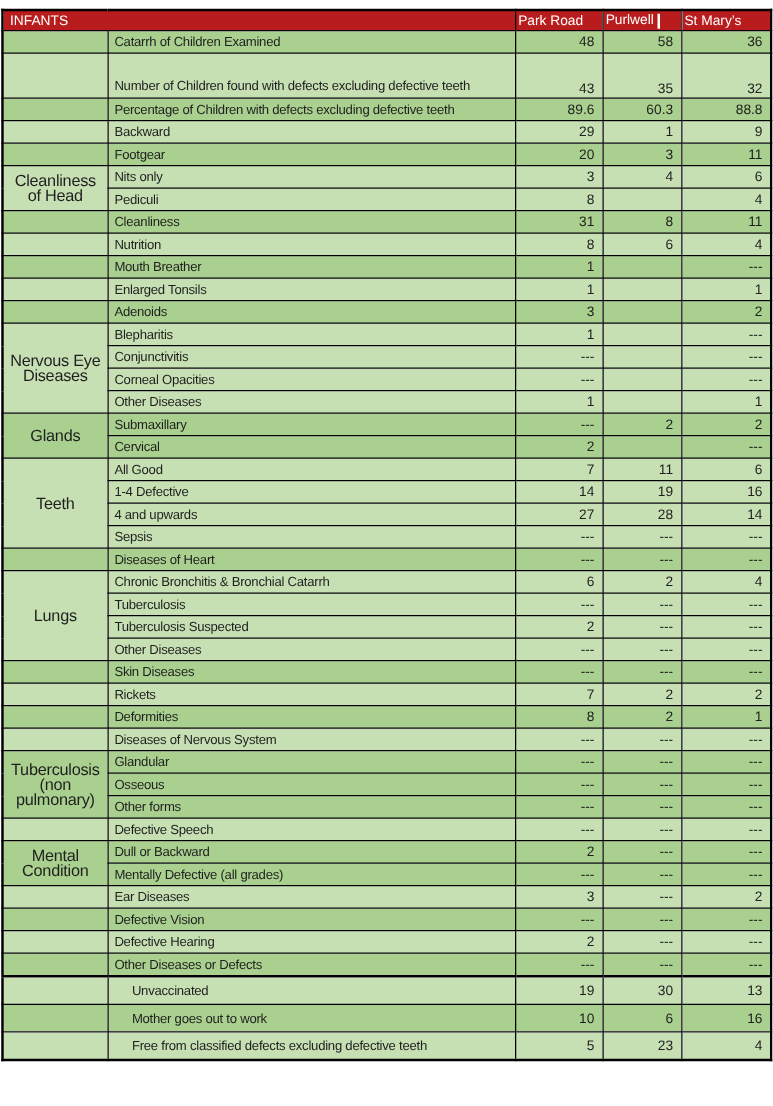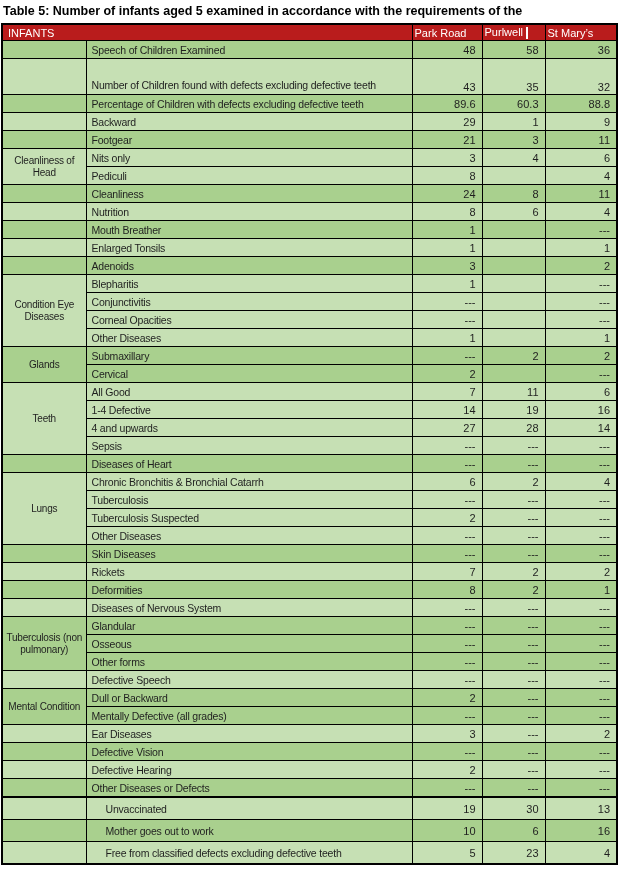--- a/index.html
+++ b/index.html
@@ -23,41 +23,40 @@
     padding:1px 5px;height:15px;
     overflow:hidden;white-space:nowrap;
     box-sizing:content-box;
   }
   thead th{
     background:#b91c1c;color:#ffffff;font-weight:normal;height:13px;
   }
   th.corner{text-align:left;}
   th.colhead{text-align:left;padding:1px 2px;}
   td.cat{
-    text-align:center;font-size:10px;letter-spacing:-0.2px;
+    text-align:center;font-size:13px;letter-spacing:-0.2px;
     white-space:normal;line-height:12px;padding:1px 2px;
   }
   td.lbl{font-size:10.5px;letter-spacing:-0.2px;}
   td.num{text-align:right;padding-right:6px;}
   .dark{background:#A9D08E;}
   .light{background:#C6E0B4;}
   tr.twolines td{height:33px;vertical-align:bottom;}
   tr.twolines td.lbl{white-space:normal;line-height:15px;}
   tr.tall td{height:19px;padding-left:19px;}
   tr.thick-top td{border-top:2px solid #000;}
   .caret{
     display:inline-block;width:2px;height:12px;background:#ffffff;
     margin-left:3px;vertical-align:middle;
   }
 </style>
 </head>
 <body>
 
 <div class="title">
-  <div>Table 5: Number of infants aged 5 examined in accordance with the requirements of the</div>
 </div>
 
 <table>
   <colgroup>
     <col style="width:84px">
     <col style="width:326px">
     <col style="width:70px">
     <col style="width:63px">
     <col style="width:72px">
   </colgroup>
@@ -71,21 +70,21 @@
         <span>Purlwell</span><span class="caret"></span>
       </th>
       <th class="colhead">
         <span>St Mary’s</span>
       </th>
     </tr>
   </thead>
   <tbody id="table-body">
       <tr>
         <td class="cat dark"></td>
-        <td class="lbl dark">Speech of Children Examined</td>
+        <td class="lbl dark">Catarrh of Children Examined</td>
         <td class="num dark">48</td>
         <td class="num dark">58</td>
         <td class="num dark">36</td>
       </tr>
       <tr class="twolines">
         <td class="cat light"></td>
         <td class="lbl light">Number of Children found with defects excluding defective teeth</td>
         <td class="num light">43</td>
         <td class="num light">35</td>
         <td class="num light">32</td>
@@ -100,41 +99,41 @@
       <tr>
         <td class="cat light"></td>
         <td class="lbl light">Backward</td>
         <td class="num light">29</td>
         <td class="num light">1</td>
         <td class="num light">9</td>
       </tr>
       <tr>
         <td class="cat dark"></td>
         <td class="lbl dark">Footgear</td>
-        <td class="num dark">21</td>
+        <td class="num dark">20</td>
         <td class="num dark">3</td>
         <td class="num dark">11</td>
       </tr>
       <tr>
         <td class="cat light" rowspan="2">Cleanliness of Head</td>
         <td class="lbl light">Nits only</td>
         <td class="num light">3</td>
         <td class="num light">4</td>
         <td class="num light">6</td>
       </tr>
       <tr>
         <td class="lbl light">Pediculi</td>
         <td class="num light">8</td>
         <td class="num light"></td>
         <td class="num light">4</td>
       </tr>
       <tr>
         <td class="cat dark"></td>
         <td class="lbl dark">Cleanliness</td>
-        <td class="num dark">24</td>
+        <td class="num dark">31</td>
         <td class="num dark">8</td>
         <td class="num dark">11</td>
       </tr>
       <tr>
         <td class="cat light"></td>
         <td class="lbl light">Nutrition</td>
         <td class="num light">8</td>
         <td class="num light">6</td>
         <td class="num light">4</td>
       </tr>
@@ -153,21 +152,21 @@
         <td class="num light">1</td>
       </tr>
       <tr>
         <td class="cat dark"></td>
         <td class="lbl dark">Adenoids</td>
         <td class="num dark">3</td>
         <td class="num dark"></td>
         <td class="num dark">2</td>
       </tr>
       <tr>
-        <td class="cat light" rowspan="4">Condition Eye Diseases</td>
+        <td class="cat light" rowspan="4">Nervous Eye Diseases</td>
         <td class="lbl light">Blepharitis</td>
         <td class="num light">1</td>
         <td class="num light"></td>
         <td class="num light">---</td>
       </tr>
       <tr>
         <td class="lbl light">Conjunctivitis</td>
         <td class="num light">---</td>
         <td class="num light"></td>
         <td class="num light">---</td>

